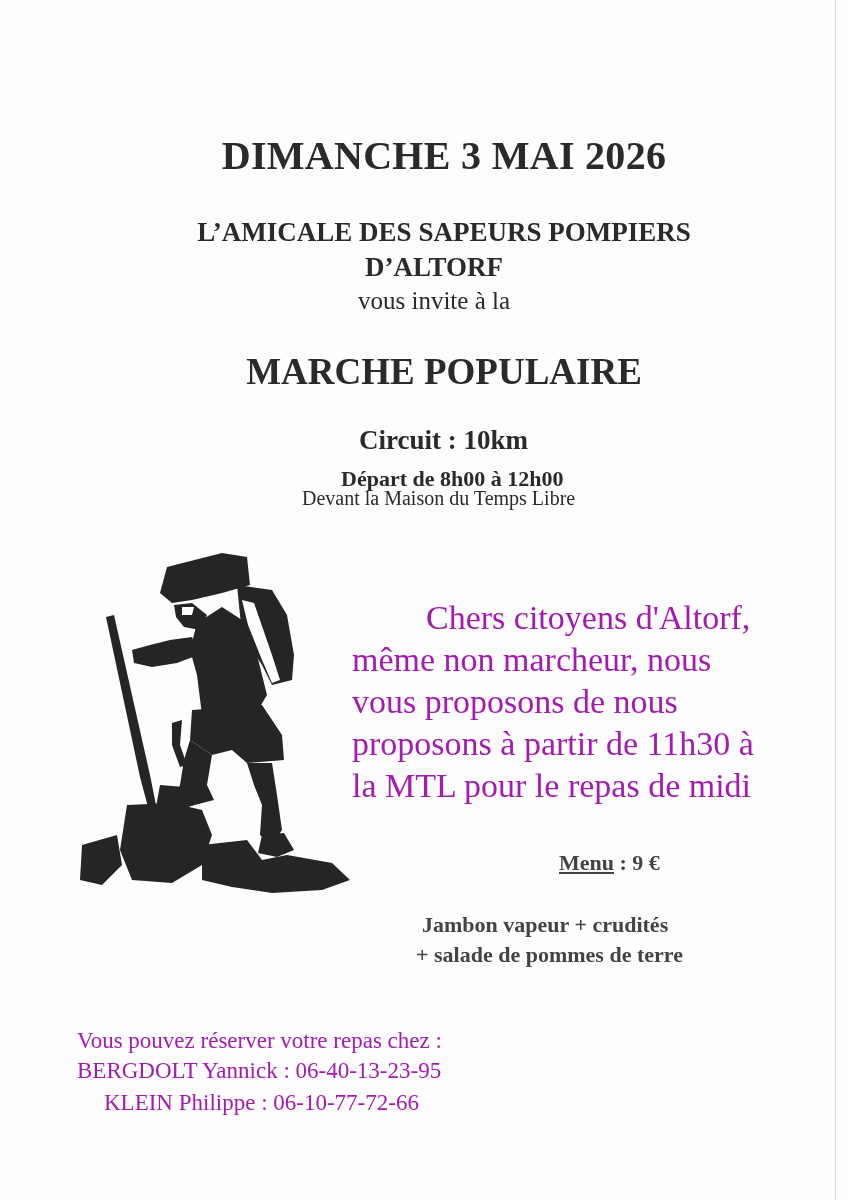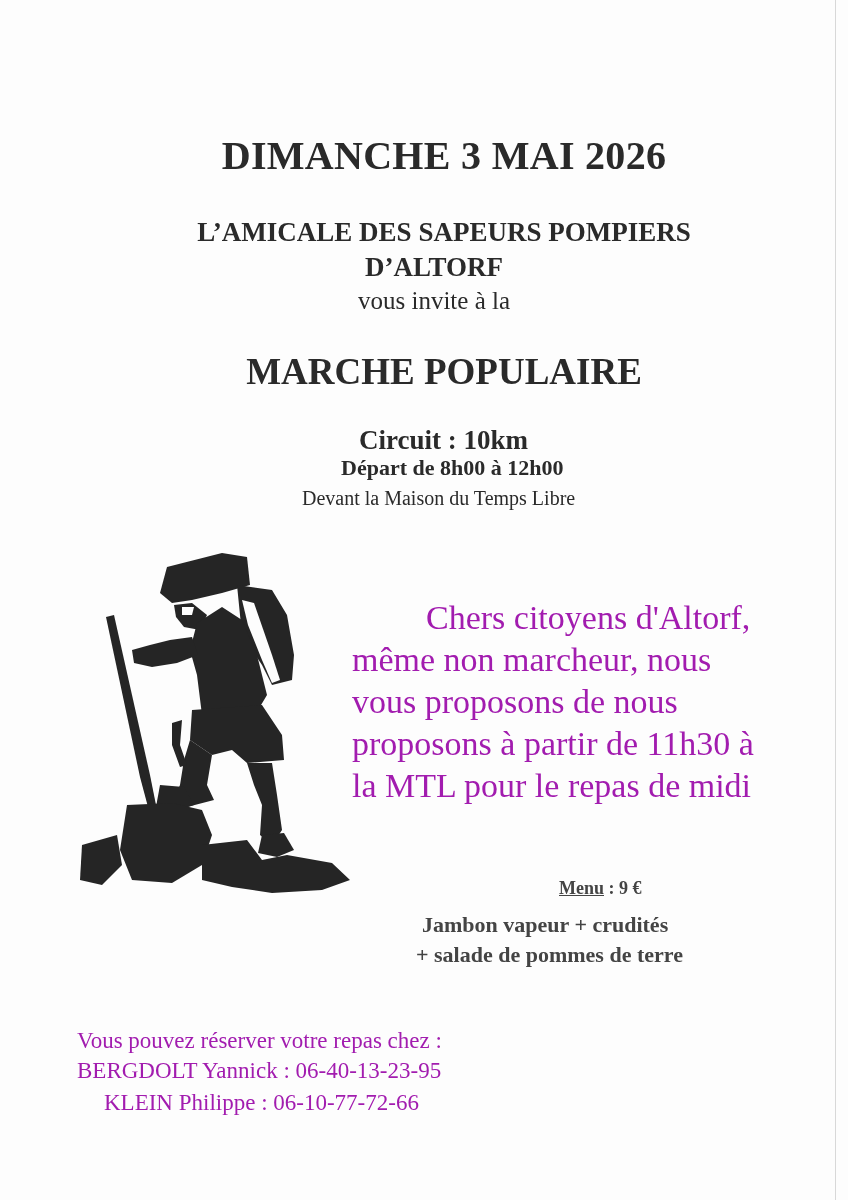--- a/index.html
+++ b/index.html
@@ -9,29 +9,29 @@
   }
   .edge { position: absolute; top: 0; right: 12px; width: 1px; height: 1200px; background: #d8d8d8; }
   .abs { position: absolute; white-space: nowrap; }
   .center { left: 0; width: 848px; text-align: center; }
   #date { top: 132px; font-weight: bold; font-size: 40px; letter-spacing: 0.3px; left: 20px; width: 848px; }
   #org1 { top: 217px; font-weight: bold; font-size: 27px; left: 20px; width: 848px; }
   #org2 { top: 252px; font-weight: bold; font-size: 27px; left: 10px; width: 848px; }
   #invite { top: 287px; font-size: 25px; left: 10px; width: 848px; }
   #title { top: 350px; font-weight: bold; font-size: 37px; left: 20px; width: 848px; }
   #circuit { top: 425px; left: 359px; font-weight: bold; font-size: 27px; }
-  #depart { top: 455px; left: 341px; font-weight: bold; font-size: 22px; }
+  #depart { top: 466px; left: 341px; font-weight: bold; font-size: 22px; }
   #lieu { top: 487px; left: 302px; font-size: 20px; }
   .para { left: 352px; font-size: 34px; line-height: 42px; color: #a21caf; }
   #p0 { top: 597px; left: 426px; }
   #p1 { top: 639px; }
   #p2 { top: 681px; }
   #p3 { top: 723px; }
   #p4 { top: 765px; }
-  #menu { top: 850px; left: 559px; font-weight: bold; font-size: 18px; color: #444; margin-top: 28px; }
+  #menu { top: 850px; left: 559px; font-weight: bold; font-size: 22px; color: #444; }
   #menu .u { text-decoration: underline; }
   #dish1 { top: 912px; left: 422px; font-weight: bold; font-size: 22px; color: #444; }
   #dish2 { top: 942px; left: 416px; font-weight: bold; font-size: 22px; color: #444; }
   .contact { left: 77px; font-size: 23px; color: #a21caf; }
   #c0 { top: 1028px; }
   #c1 { top: 1058px; }
   #c2 { top: 1090px; margin-left: 27px; }
   #hiker { position: absolute; left: 72px; top: 545px; width: 285px; height: 350px; }
 </style>
 </head>

